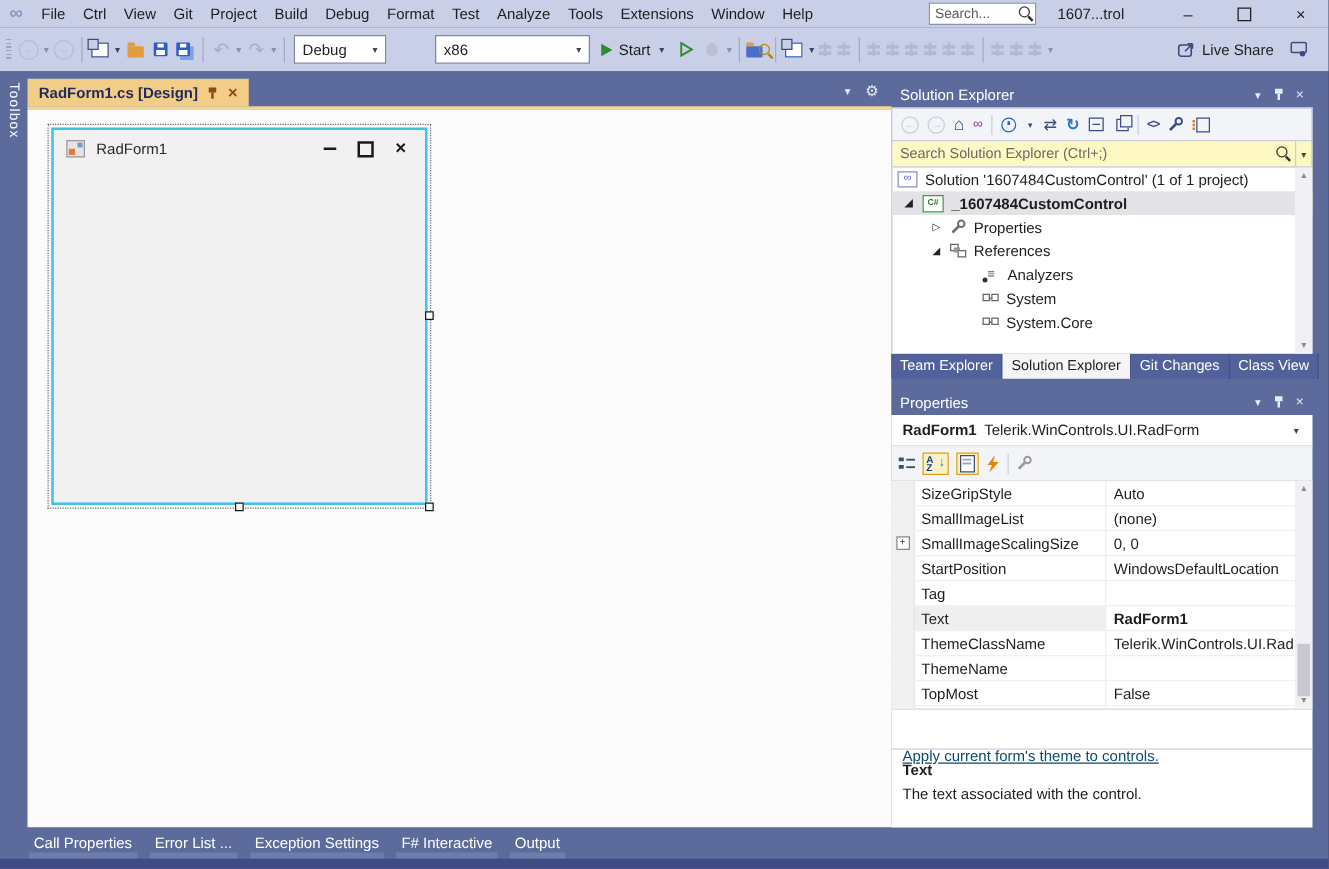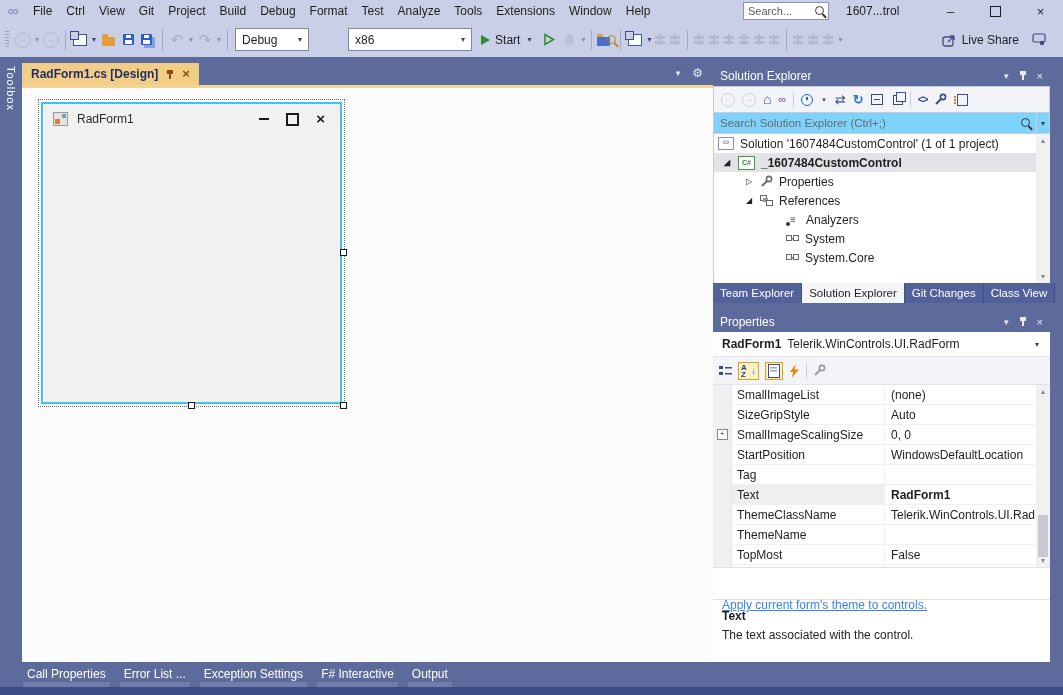--- a/index.html
+++ b/index.html
@@ -38,21 +38,21 @@
   .floppy::before{content:"";position:absolute;top:1px;left:3px;width:5px;height:3px;background:#fff;}
   .floppy::after{content:"";position:absolute;bottom:1px;left:2px;width:7px;height:4px;background:#fff;}
   .floppy.all{box-shadow:3px 3px 0 0 #7FA3E0;margin-right:3px;}
   .fire{width:9px;height:11px;background:#ABAFC0;border-radius:50% 50% 45% 45%/65% 65% 35% 35%;display:inline-block;}
   .newproj{width:12px;height:10px;border:1.5px solid #3C4C80;position:relative;display:inline-block;background:#fff;}
   .newproj::after{content:"";position:absolute;left:-4px;top:-4px;width:7px;height:7px;background:#C9CFE6;border:1.5px solid #3C4C80;}
   .ga{width:13px;height:11px;position:relative;display:inline-block;margin:0 1px;}
   .ga::before{content:"";position:absolute;left:5px;top:0;bottom:0;width:1.5px;background:#98A0BC;}
   .ga::after{content:"";position:abssolute;}
   .ga::after{content:"";position:absolute;left:1px;top:2px;width:10px;height:2.5px;background:#98A0BC;box-shadow:0 5px 0 #98A0BC;}
-  .liveshare{display:inline-flex;align-items:flex-end;gap:5px;font-size:12px;color:#1E1E1E;margin:0 10px;}
+  .liveshare{display:inline-flex;align-items:center;gap:5px;font-size:12px;color:#1E1E1E;margin:0 10px;}
   
   .main{position:absolute;top:57px;left:0;right:0;height:605px;background:#5C6B9C;}
   .toolbox-strip{position:absolute;left:0;top:0;width:22px;height:100%;color:#FFF;}
   .toolbox-strip span{display:block;writing-mode:vertical-rl;font-size:11px;letter-spacing:1px;padding-top:9px;margin-left:5px;}
   .docwell{position:absolute;left:22px;top:0;width:691px;height:100%;}
   .doctab{position:absolute;left:0;top:6px;height:22px;background:#F2CD87;display:flex;align-items:center;padding:0 9px;gap:8px;font-size:12px;font-weight:bold;color:#1F2A5E;white-space:nowrap;}
   .doctab .pinic{color:#8C4A10;}
   .doctab .x{color:#8C4A10;font-weight:bold;font-size:13px;line-height:10px;}
   .docicons{position:absolute;right:10px;top:9px;display:flex;gap:12px;color:#E8EBF5;font-size:11px;align-items:center;}
   .accent{position:absolute;left:0;right:0;top:28px;height:3px;background:#F3D492;}
@@ -79,21 +79,21 @@
   .vsep{width:1px;height:16px;background:#C9CCDD;}
   .seic{color:#3C4C80;font-size:13px;line-height:13px;display:inline-flex;align-items:center;}
   .clock{width:10px;height:10px;border:1.5px solid #2B5FC7;border-radius:50%;position:relative;display:inline-block;}
   .clock::after{content:"";position:absolute;left:4px;top:2px;width:1.5px;height:3px;background:#2B5FC7;}
   .boxminus{width:10px;height:9px;border:1px solid #3C4C80;position:relative;display:inline-block;}
   .boxminus::after{content:"";position:absolute;left:2px;top:3.5px;right:2px;height:1.5px;background:#3C4C80;}
   .dblbox{width:8px;height:8px;border:1px solid #3C4C80;position:relative;display:inline-block;margin-left:3px;}
   .dblbox::before{content:"";position:absolute;left:2px;top:-4px;width:8px;height:8px;border:1px solid #3C4C80;background:#F3F4F8;}
   .showall{width:9px;height:10px;border:1px solid #3C4C80;position:relative;display:inline-block;margin-left:3px;}
   .showall::after{content:"";position:absolute;left:-4px;top:1px;width:2px;height:2px;background:#D9822B;box-shadow:0 3px 0 #D9822B,0 6px 0 #D9822B;}
-  .sesearch{height:22px;background:#7dd3fc;border:1px solid #C9CCDD;box-sizing:border-box;display:flex;align-items:center;font-size:11.5px;color:#6A6A6A;padding-left:6px;}
+  .sesearch{height:22px;background:#fef9c3;border:1px solid #C9CCDD;box-sizing:border-box;display:flex;align-items:center;font-size:11.5px;color:#6A6A6A;padding-left:6px;}
   .sesearch .txt{flex:1;white-space:nowrap;overflow:hidden;}
   .sesearch .magwrap{color:#333;padding:0 6px;}
   .sesearch .dd{border-left:1px solid #C9CCDD;height:100%;display:flex;align-items:center;padding:0 4px;font-size:8px;color:#444;}
   .setree{height:149px;background:#FFF;position:relative;overflow:hidden;font-size:12px;color:#1E1E1E;border-left:1px solid #C9CCDD;box-sizing:border-box;}
   .trow{height:19px;display:flex;align-items:center;white-space:nowrap;}
   .trow.selrow{background:#E3E3E7;font-weight:bold;}
   .exp{width:10px;font-size:8px;color:#222;text-align:center;flex:none;}
   .tlabel{padding-left:6px;overflow:hidden;}
   .ic-solution{width:14px;height:11px;border:1px solid #8C8CC8;color:#6A6ABF;font-size:9px;line-height:9px;text-align:center;flex:none;background:#fff;}
   .ic-csharp{width:15px;height:12px;border:1px solid #3E9B41;color:#2E7D32;font-size:7px;font-weight:bold;line-height:11px;text-align:center;flex:none;background:#fff;}
@@ -131,21 +131,21 @@
   .grid{height:183px;background:#fff;position:relative;overflow:hidden;font-size:12px;border-top:1px solid #E0E2EC;box-sizing:border-box;}
   .prow{height:19px;display:flex;align-items:stretch;border-bottom:1px solid #F0F0F1;margin-right:14px;}
   .pm{width:18px;background:#F0F0F0;border-right:1px solid #E4E4E4;display:flex;align-items:center;justify-content:center;flex:none;}
   .pn{width:147px;padding-left:5px;display:flex;align-items:center;border-right:1px solid #F0F0F1;color:#1E1E1E;overflow:hidden;white-space:nowrap;flex:none;}
   .pv{flex:1;padding-left:6px;display:flex;align-items:center;overflow:hidden;white-space:nowrap;color:#1E1E1E;gap:4px;}
   .prow.sel .pn{background:#EFEFEF;}
   .pv.bold{font-weight:bold;}
   .expbox{width:9px;height:9px;border:1px solid #888;font-size:8px;line-height:7px;text-align:center;color:#333;background:#fff;}
   .gthumb{position:absolute;right:2px;top:130px;width:10px;height:42px;background:#C7C8D1;}
   .linkrow{height:31px;background:#FFF;display:flex;align-items:center;padding:0 9px;border-top:1px solid #E0E0E5;}
-  .linkrow a{color:#3b82f6;font-size:12px;margin-top:43px;}
+  .linkrow a{color:#0c4a6e;font-size:12px;margin-top:43px;}
   .descbox{height:65px;background:#FFF;border-top:1px solid #E0E0E5;padding:9px 9px 0;font-size:12px;color:#1E1E1E;box-sizing:border-box;}
   .descbox b{display:block;margin-bottom:5px;}
   
   .bottombar{position:absolute;left:0;bottom:0;right:0;height:33px;background:#5C6B9C;}
   .btabs{display:flex;gap:14px;padding-left:25px;height:24px;align-items:center;}
   .btab{color:#FFF;font-size:12px;position:relative;height:24px;display:flex;align-items:center;padding:0 2px;white-space:nowrap;}
   .btab::after{content:"";position:absolute;left:-2px;right:-2px;bottom:-1px;height:5px;background:#6F7DAD;}
   .darkstrip{position:absolute;left:0;right:0;bottom:0;height:8px;background:#3E4C86;}
 </style>
 </head>
@@ -431,27 +431,27 @@
             </svg>
           <span class="vsep"></span>
           <svg width="13" height="13" class="wrsvg">
               <path d="M2 11 L7 6" stroke="#9A9A9A" stroke-width="2" fill="none"></path>
               <circle cx="9" cy="4" r="2.6" fill="none" stroke="#9A9A9A" stroke-width="1.6"></circle>
             </svg>
         </div>
         <div class="grid">
           <div class="prow">
             <span class="pm"></span>
+              <span class="pn">SizeGripStyle</span>
+              <span class="pv">Auto</span>
+          </div>
+          <div class="prow">
+            <span class="pm"></span>
               <span class="pn">SmallImageList</span>
               <span class="pv">(none)</span>
-          </div>
-          <div class="prow">
-            <span class="pm"></span>
-              <span class="pn">SizeGripStyle</span>
-              <span class="pv">Auto</span>
           </div>
           <div class="prow">
             <span class="pm">
                 <span class="expbox">+</span>
               </span>
             <span class="pn">SmallImageScalingSize</span>
               <span class="pv">0, 0</span>
           </div>
           <div class="prow">
             <span class="pm"></span>

